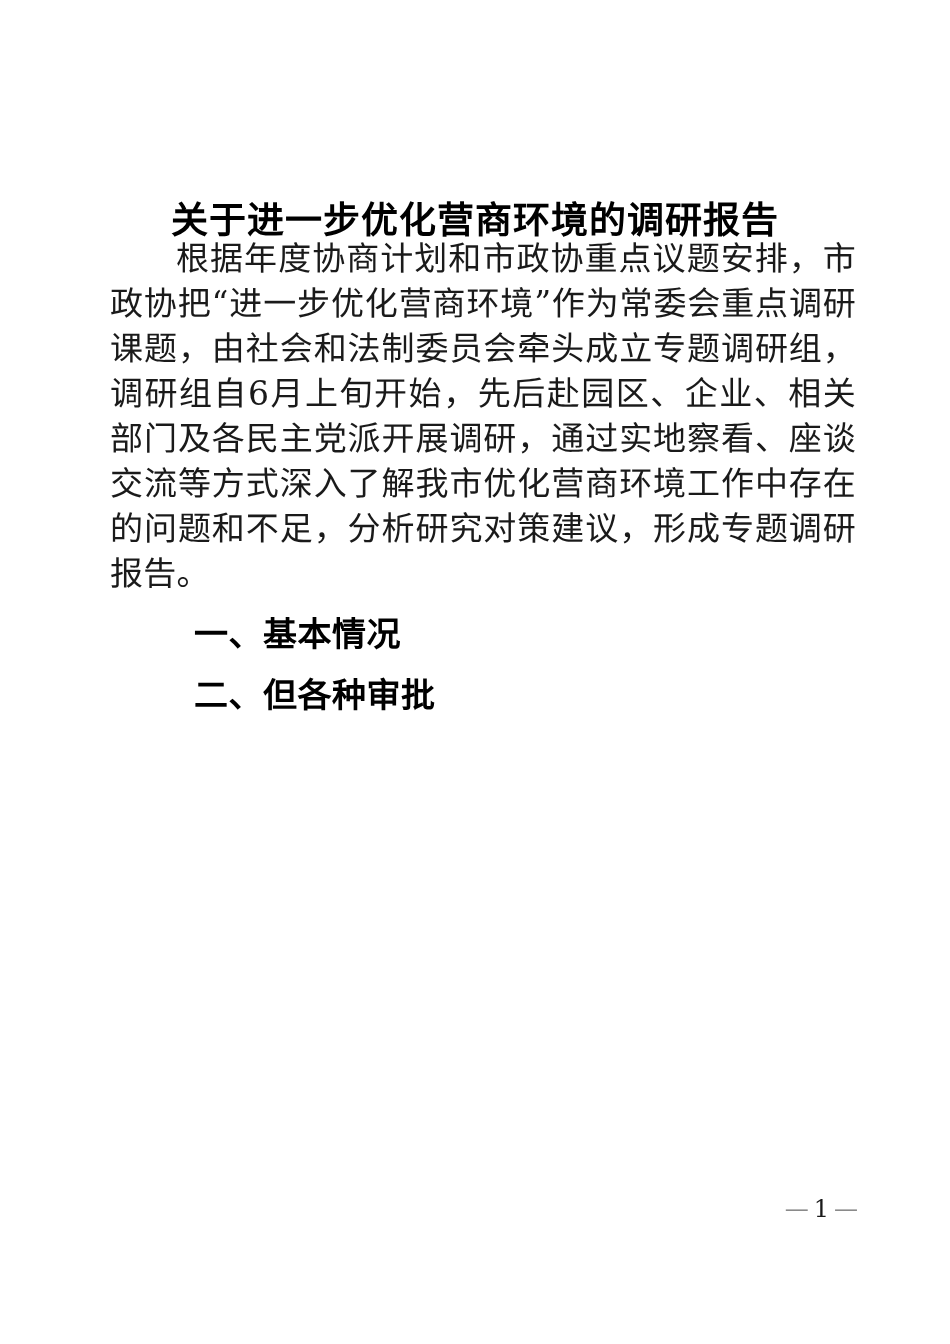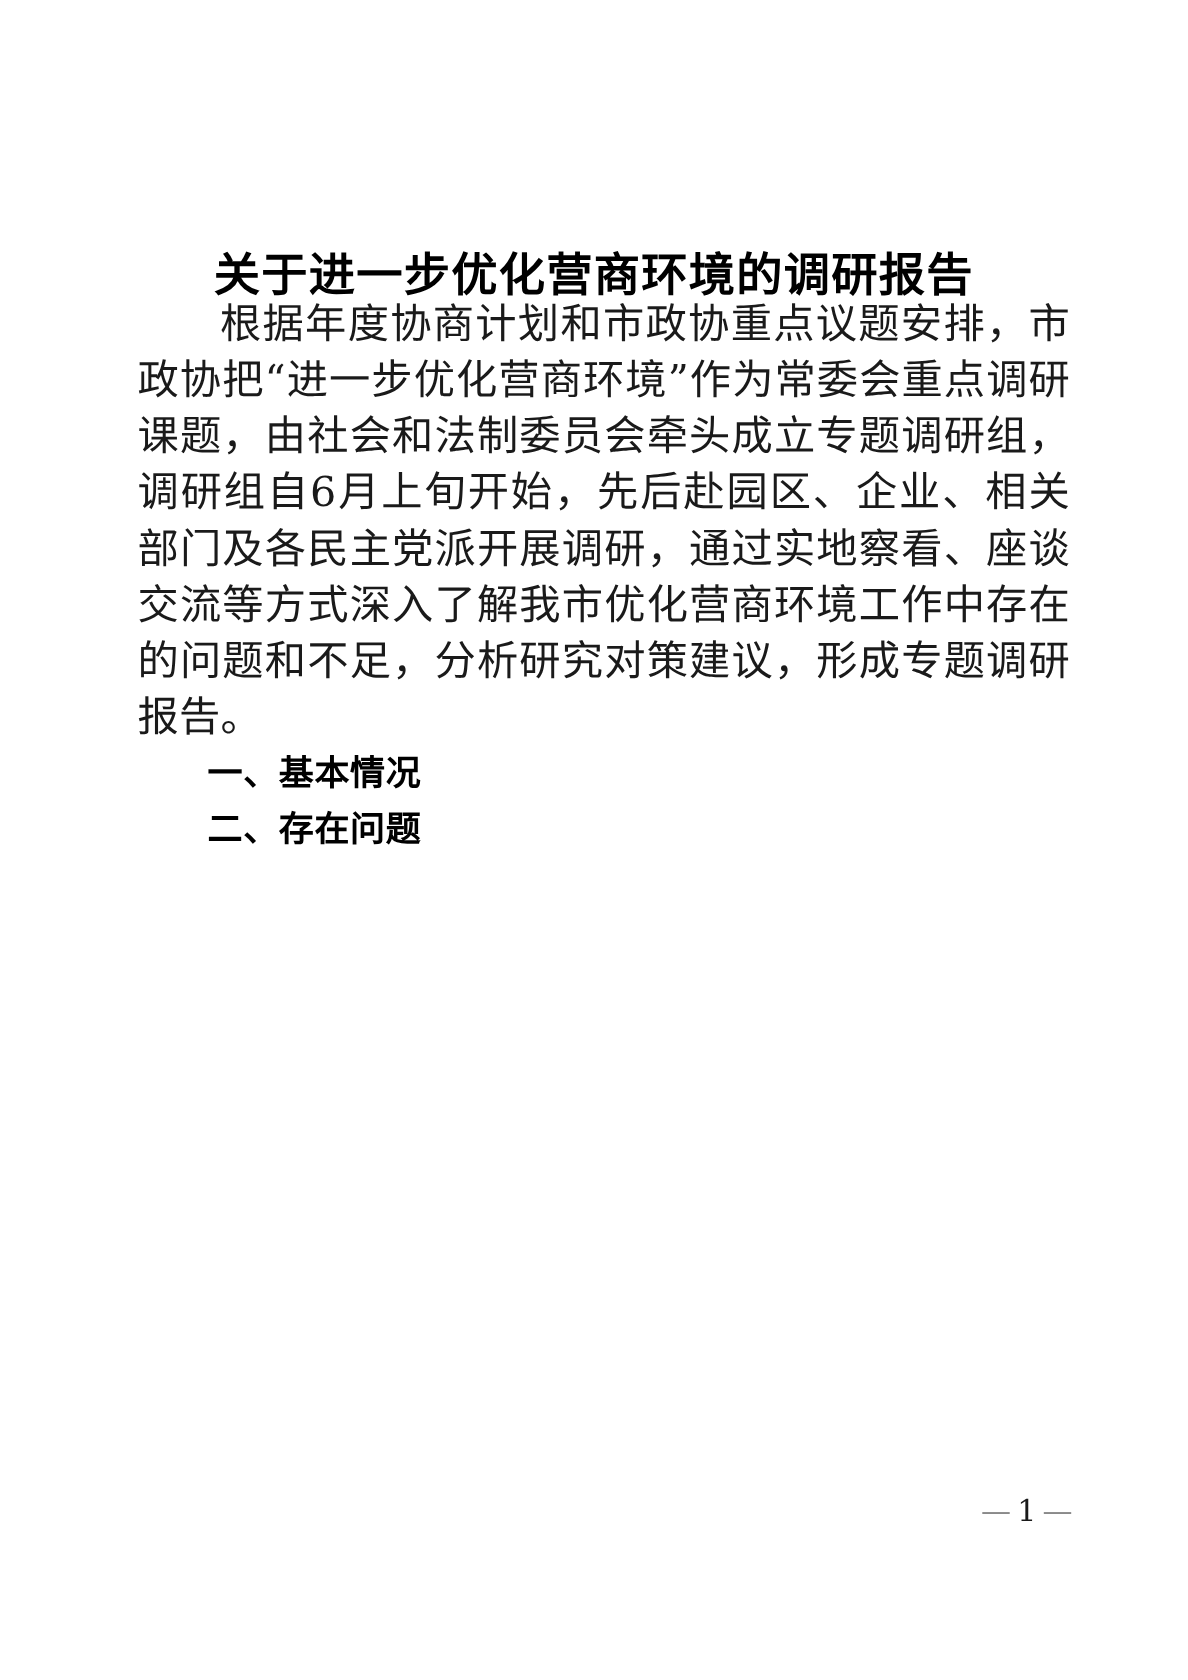--- a/index.html
+++ b/index.html
@@ -63,26 +63,26 @@
     text-indent: 2em;
     margin: 0;
     letter-spacing: 0.2px;
     word-break: break-all;
     overflow-wrap: anywhere;
   }
 
   
   .section-heading {
     font-family: "DejaVu Sans", "Liberation Sans", sans-serif;
-    font-size: 28px;
+    font-size: 34px;
     line-height: 45px;
     font-weight: 700;
     color: #000000;
     text-indent: 2em;
-    margin: 0;
+    margin: 16px;
     letter-spacing: 0.5px;
     white-space: nowrap;
   }
 
   
   .page-footer {
     position: absolute;
     left: 0;
     top: 1192px;
     width: 950px;
@@ -111,21 +111,21 @@
 
   <h1 class="doc-title">关于进一步优化营商环境的调研报告</h1>
 
   <div class="body-col">
 
     <p class="para">根据年度协商计划和市政协重点议题安排，市政协把“进一步优化营商环境”作为常委会重点调研课题，由社会和法制委员会牵头成立专题调研组，调研组自6月上旬开始，先后赴园区、企业、相关部门及各民主党派开展调研，通过实地察看、座谈交流等方式深入了解我市优化营商环境工作中存在的问题和不足，分析研究对策建议，形成专题调研报告。</p>
 
     <h2 class="section-heading">一、基本情况</h2>
 
 
-    <h2 class="section-heading">二、存在问题</h2>
+    <h2 class="section-heading">二、但各种审批</h2>
 
 
   </div>
 
   <div class="page-footer">
     <span class="dash">—</span><span class="pnum">1</span><span class="dash">—</span>
   </div>
 
 </div>
 

